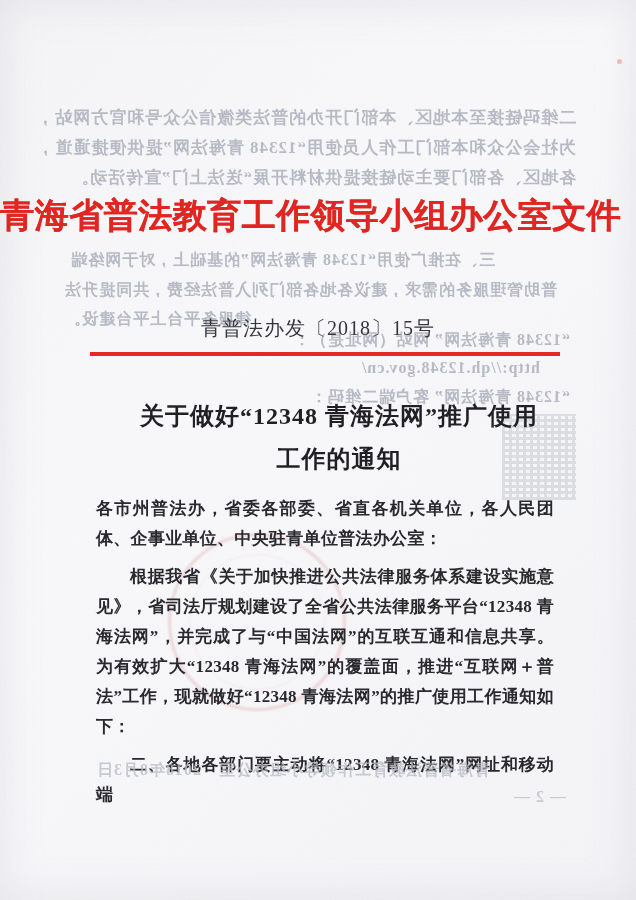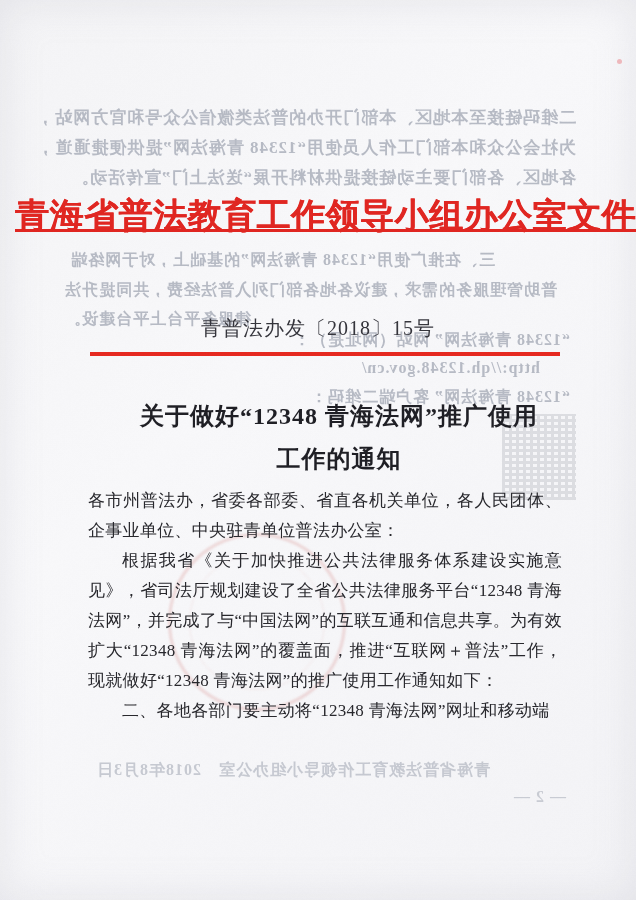--- a/index.html
+++ b/index.html
@@ -12,36 +12,36 @@
   .abs{position:absolute;}
   
   .bleed{
     color:#b6bac4;transform:scaleX(-1);filter:blur(0.5px);
     font-weight:700;letter-spacing:1px;white-space:nowrap;
   }
   .bleed-top{left:62px;right:60px;font-size:17px;text-align:justify;}
   .bleed-mid{font-size:16px;}
   
   .red-head{
-    left:0;right:0;top:193px;text-align:right;
+    left:0;right:0;top:193px;text-align:left;
     font-size:34px;font-weight:900;color:#e0241f;
-    letter-spacing:0.5px;text-shadow:0.6px 0 0 #e0241f;text-decoration:underline;
+    letter-spacing:0.5px;text-shadow:0.6px 0 0 #e0241f;
   }
   .doc-number{
     left:0;right:0;top:315px;text-align:center;
     font-size:20px;color:#33333a;letter-spacing:1px;
   }
   .red-rule{left:90px;top:352px;width:470px;height:4px;background:#e6271e;}
   .doc-title{left:0;right:0;text-align:center;font-size:24px;font-weight:700;color:#1d1d23;letter-spacing:1px;margin-left:42px;}
   .body-text{
     left:88px;width:474px;top:486px;
     font-size:17px;line-height:30px;color:#26262b;text-align:justify;
     letter-spacing:0.3px;
   }
-  .body-text p{margin:0;text-indent:2em;}
+  .body-text p{margin:8px;text-indent:2em;font-weight:bold;}
   .body-text p.no-indent{text-indent:0;}
   
   .seal{
     left:168px;top:533px;width:172px;height:172px;border-radius:50%;
     border:3px solid rgba(201,84,78,0.20);filter:blur(1.2px);
   }
   .seal-inner{
     position:absolute;left:18px;top:18px;right:18px;bottom:18px;
     border-radius:50%;border:1px solid rgba(201,84,78,0.10);
   }

